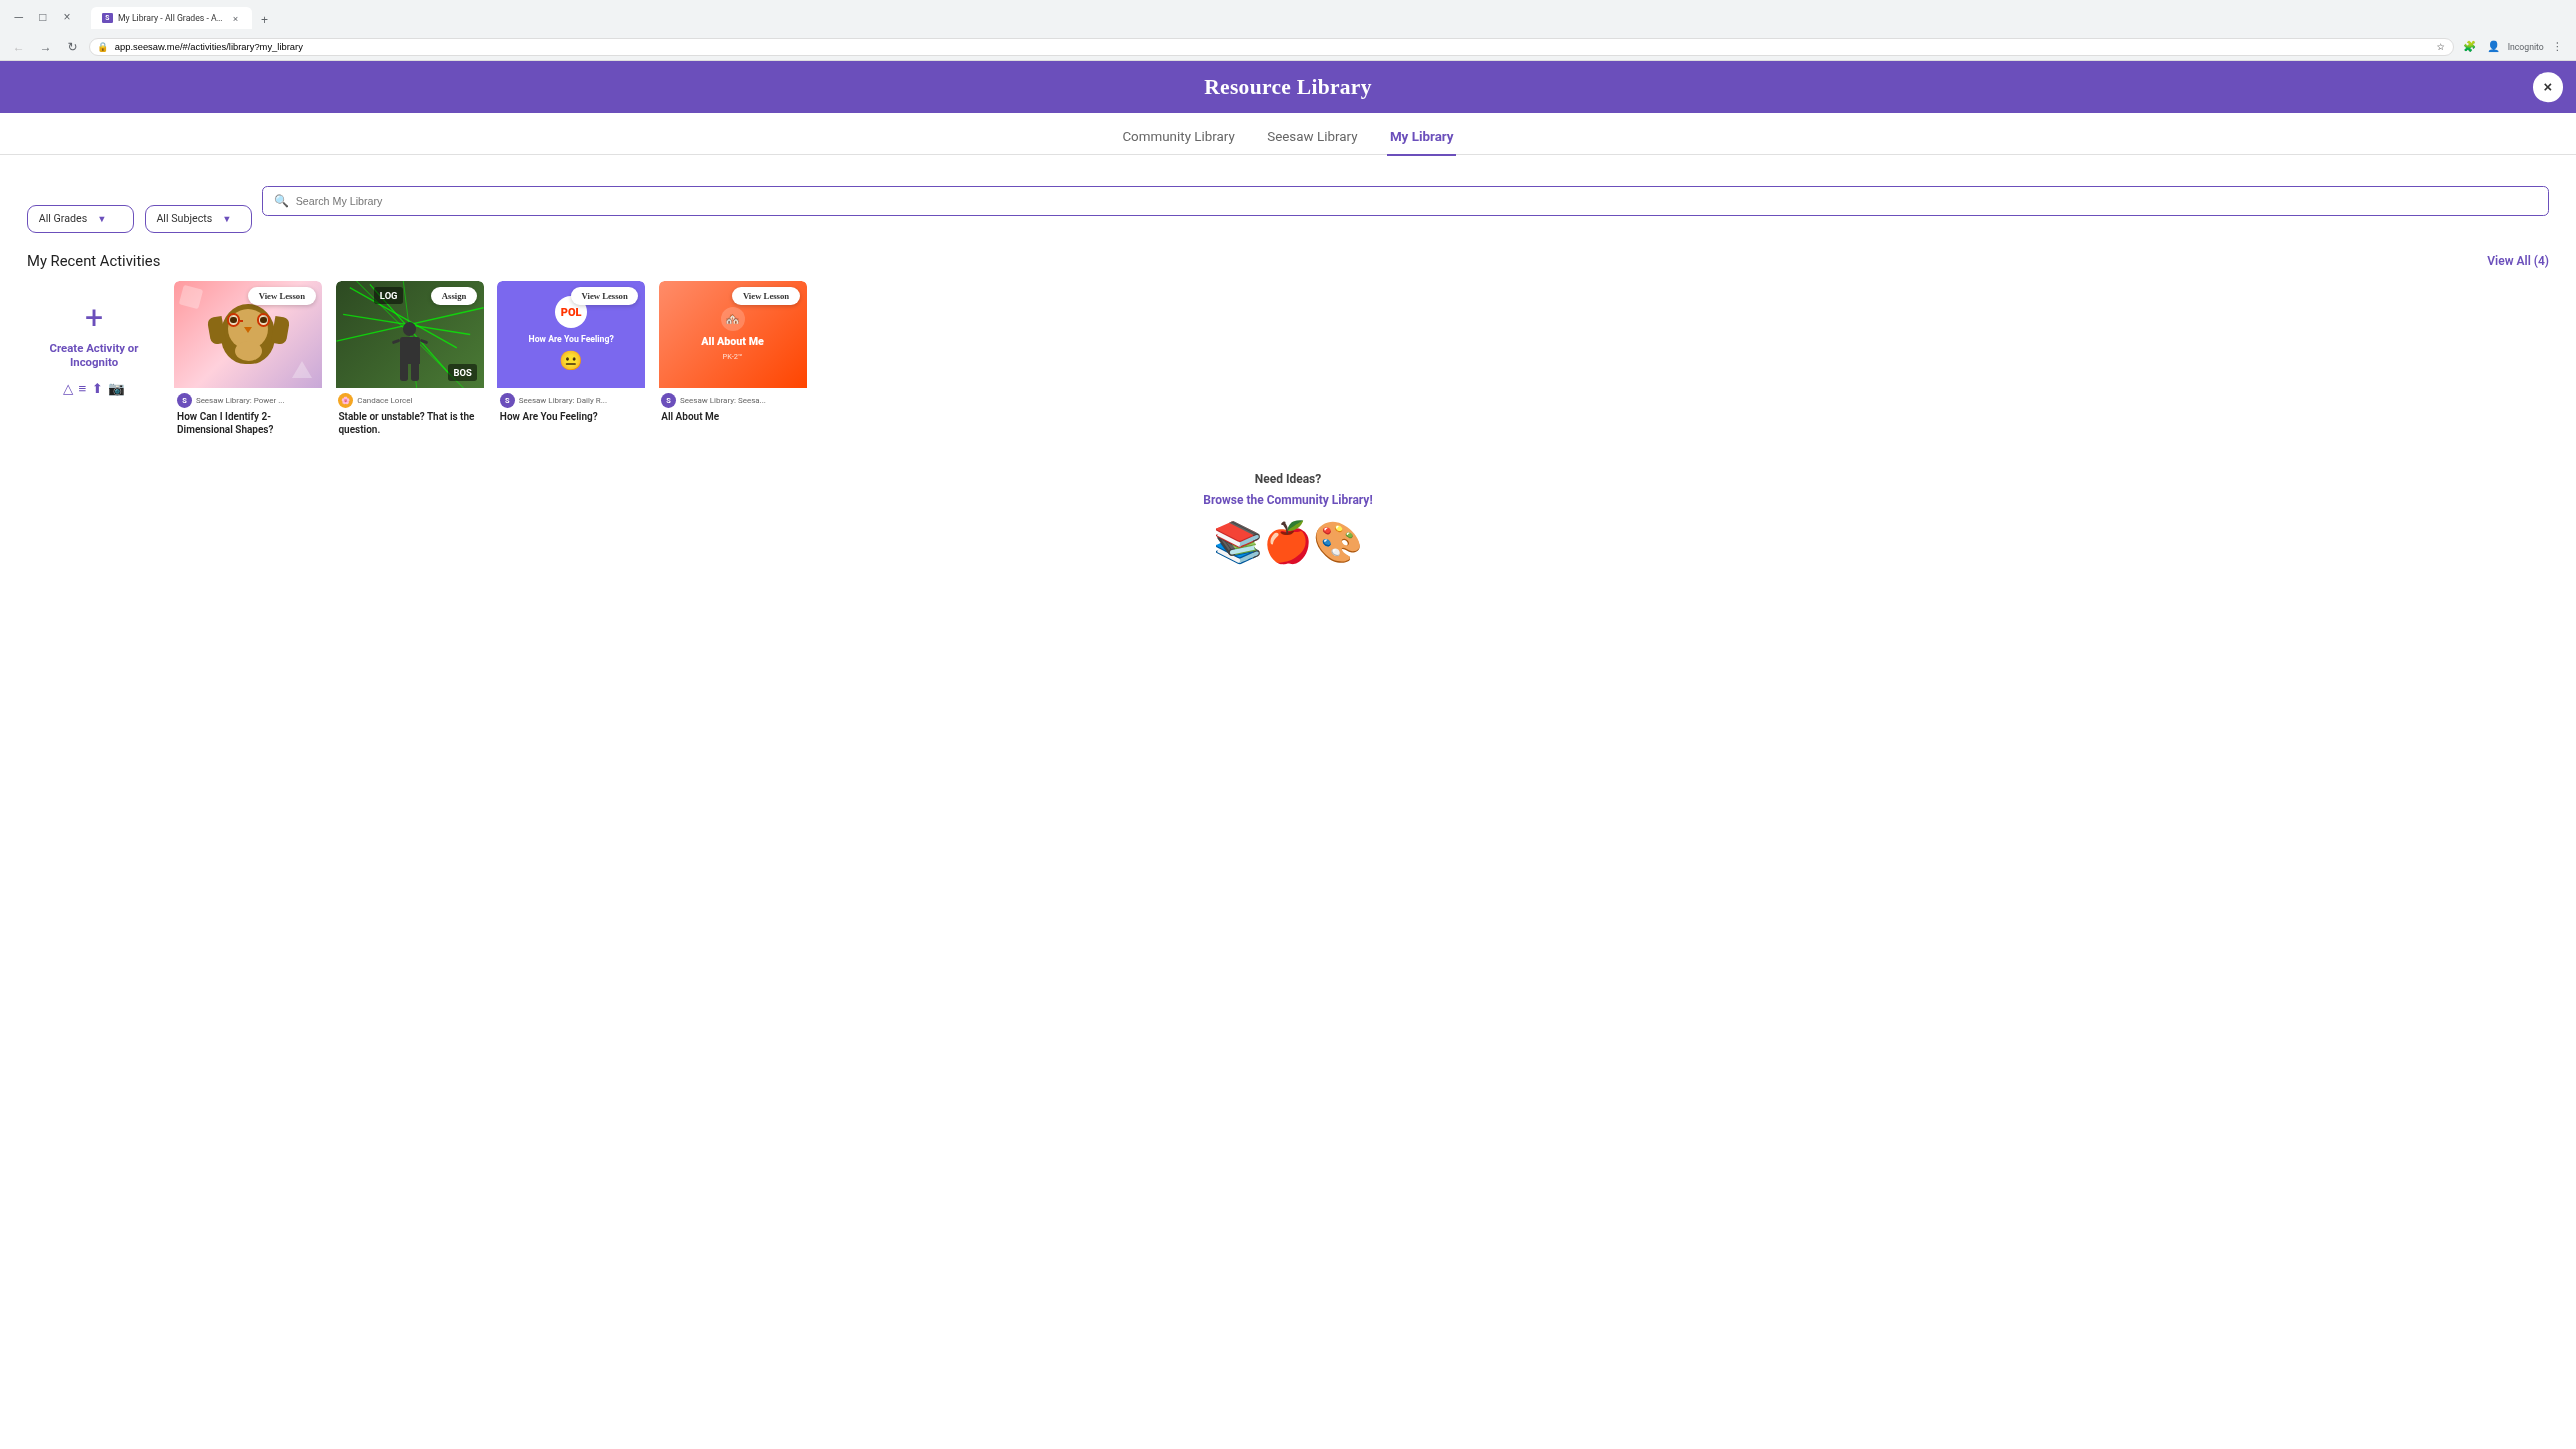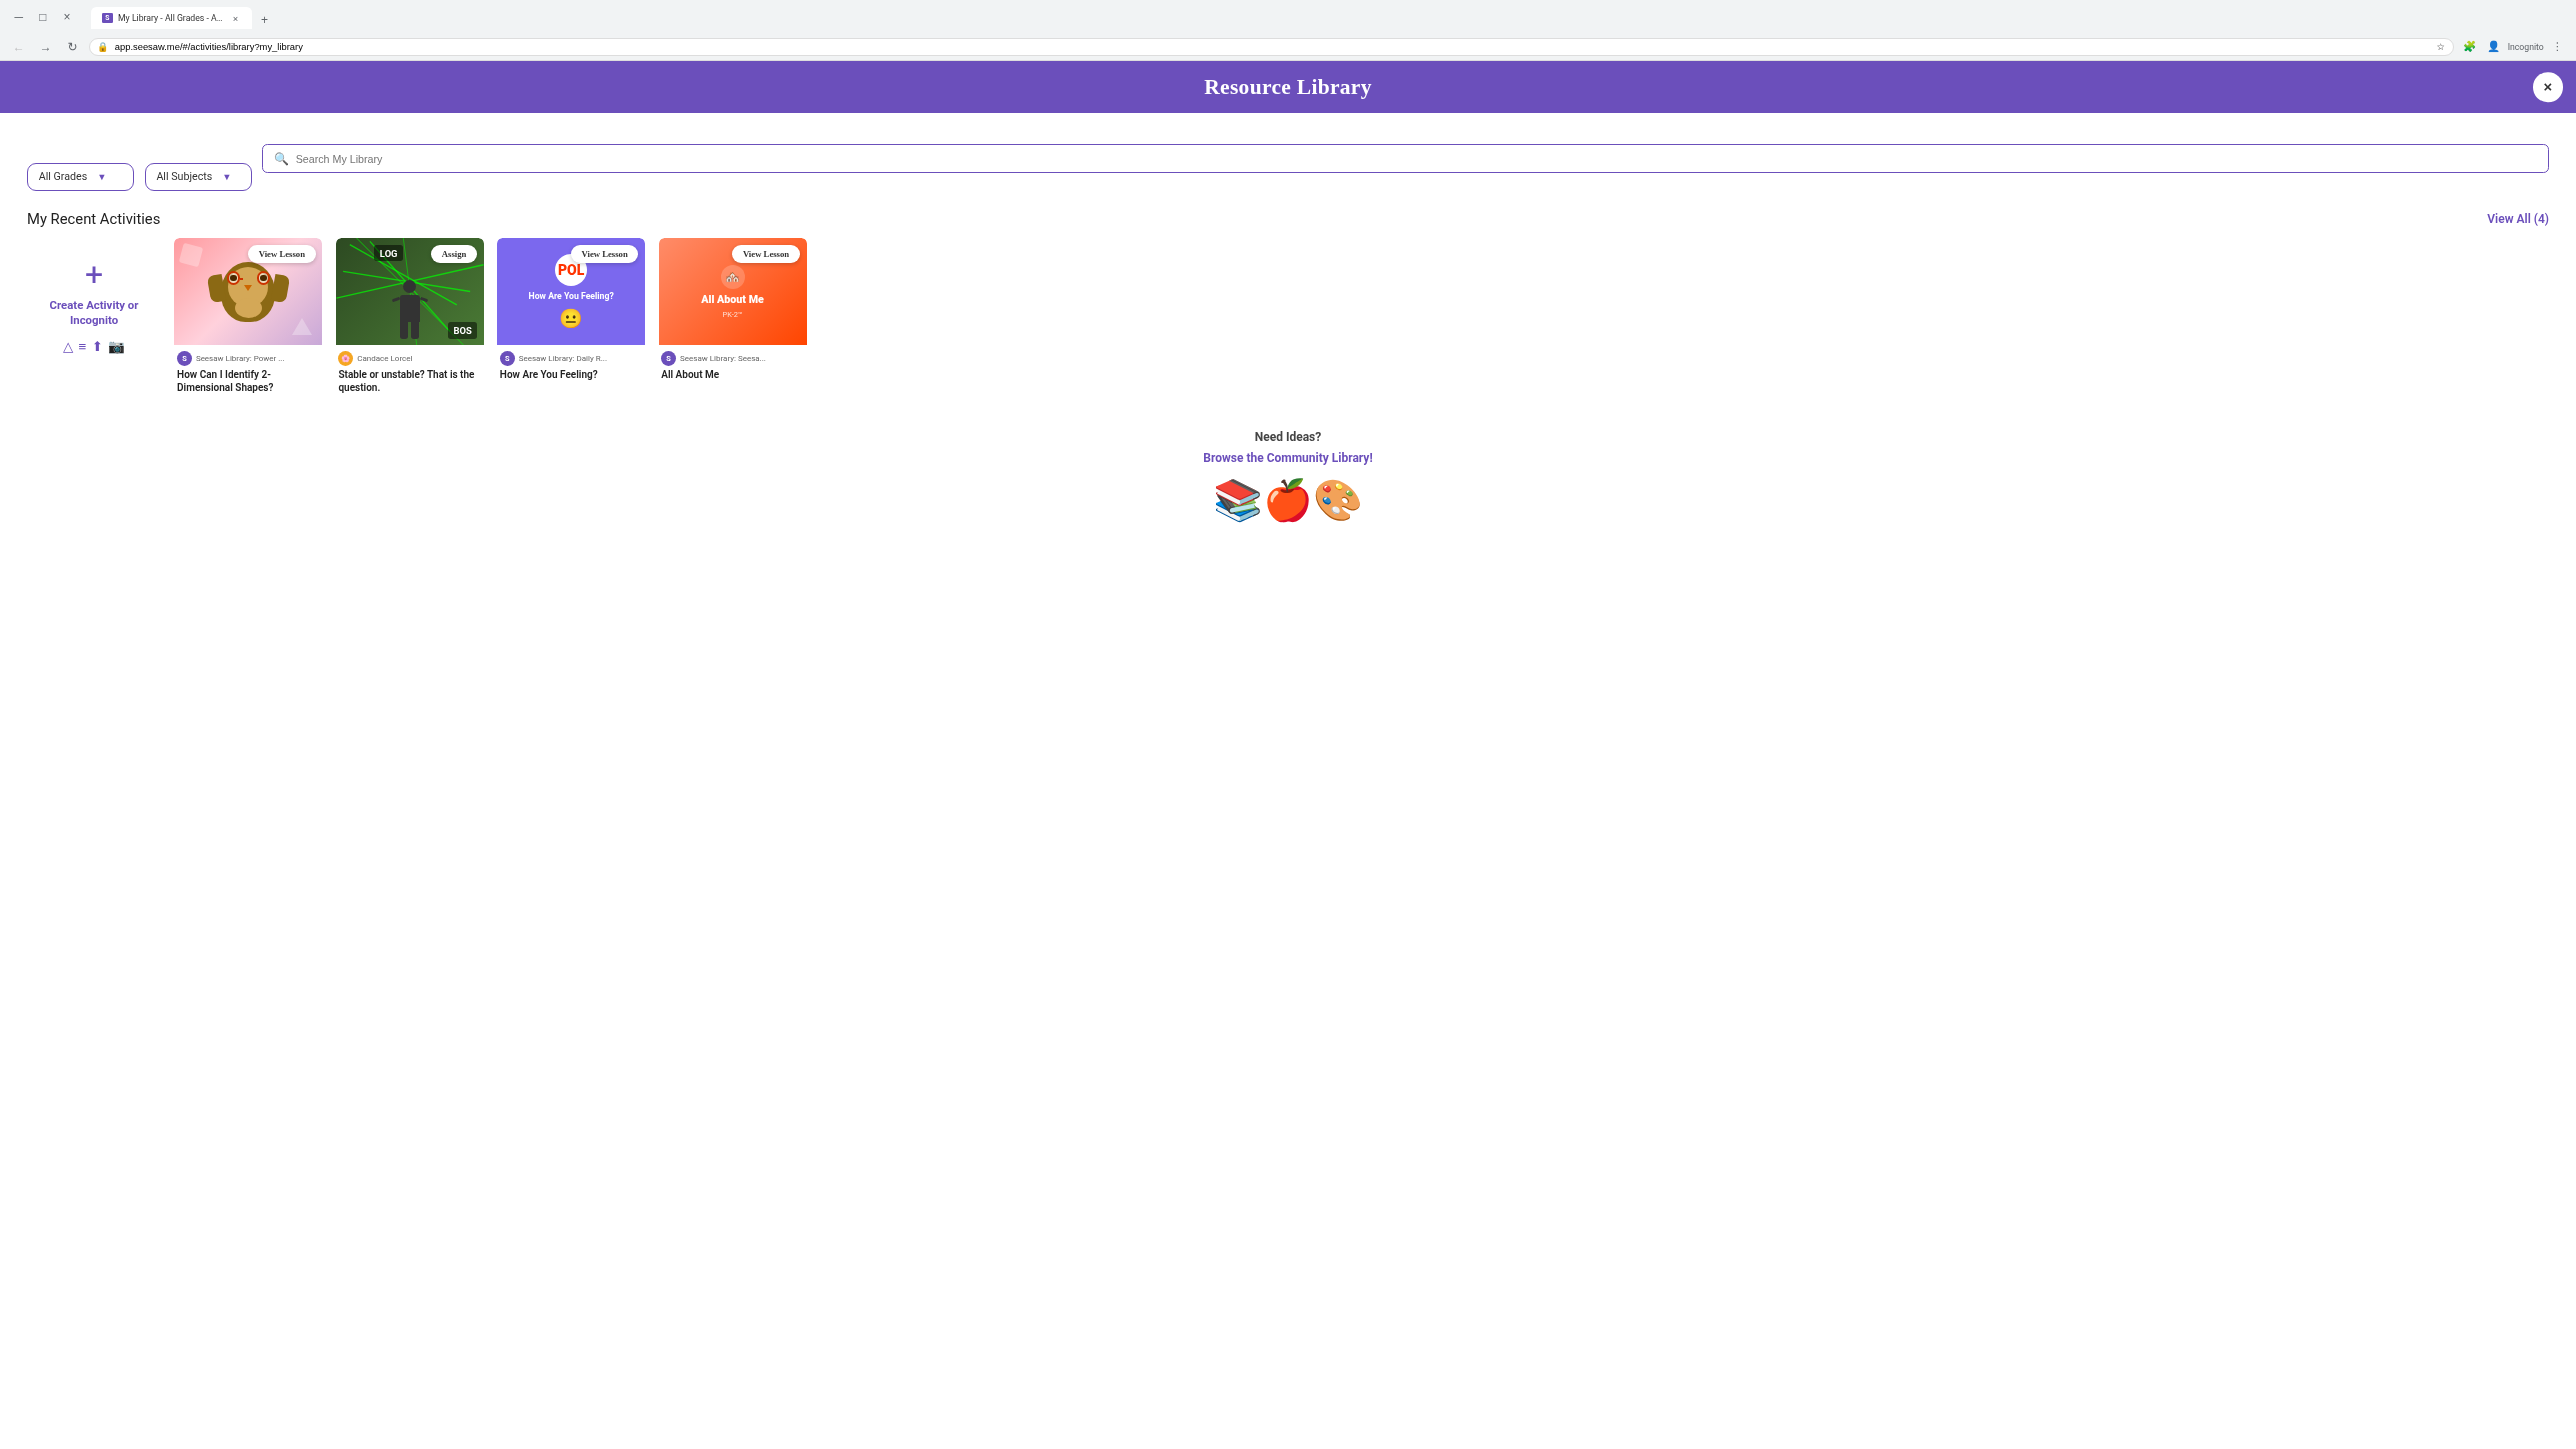--- a/index.html
+++ b/index.html
@@ -556,20 +556,25 @@
   </div>
 </div>
 
 <div class="page-content">
 
   <div class="resource-header">
     <h1>Resource Library</h1>
     <button class="close-btn">×</button>
   </div>
 
+  <div class="library-tabs">
+    <a class="library-tab">Community Library</a>
+    <a class="library-tab">Seesaw Library</a>
+    <a class="library-tab active">My Library</a>
+  </div>
 
   <div class="filters-row">
     <div class="filter-dropdown">
       <span>All Grades</span>
       <span class="dropdown-arrow">▼</span>
     </div>
     <div class="filter-dropdown">
       <span>All Subjects</span>
       <span class="dropdown-arrow">▼</span>
     </div>
@@ -675,21 +680,21 @@
         </div>
         <div class="card-title">Stable or unstable? That is the question.</div>
       </div>
     </div>
 
     <div class="activity-card">
       <div class="card-thumbnail">
         <div class="feeling-container">
           <div style="display:flex; align-items:center; gap:5.4px; margin-bottom:5.4px;">
             <div style="background:white; border-radius:50%; width:32px; height:32px; display:flex; align-items:center; justify-content:center; font-size:9.4px; font-weight:900; color:#6B4FBB; flex-shrink:0;">
-              <span style="color:#ff3300; font-size:14px; font-weight:900;">POL</span>
+              <span style="color:#ff3300; font-size:11px; font-weight:900;">POL</span>
             </div>
           </div>
           <div class="feeling-text">How Are You Feeling?</div>
           <div class="feeling-emoji">😐</div>
         </div>
         <button class="card-action-btn">View Lesson</button>
       </div>
       <div class="card-info">
         <div class="card-source">
           <div class="card-source-icon">S</div>

